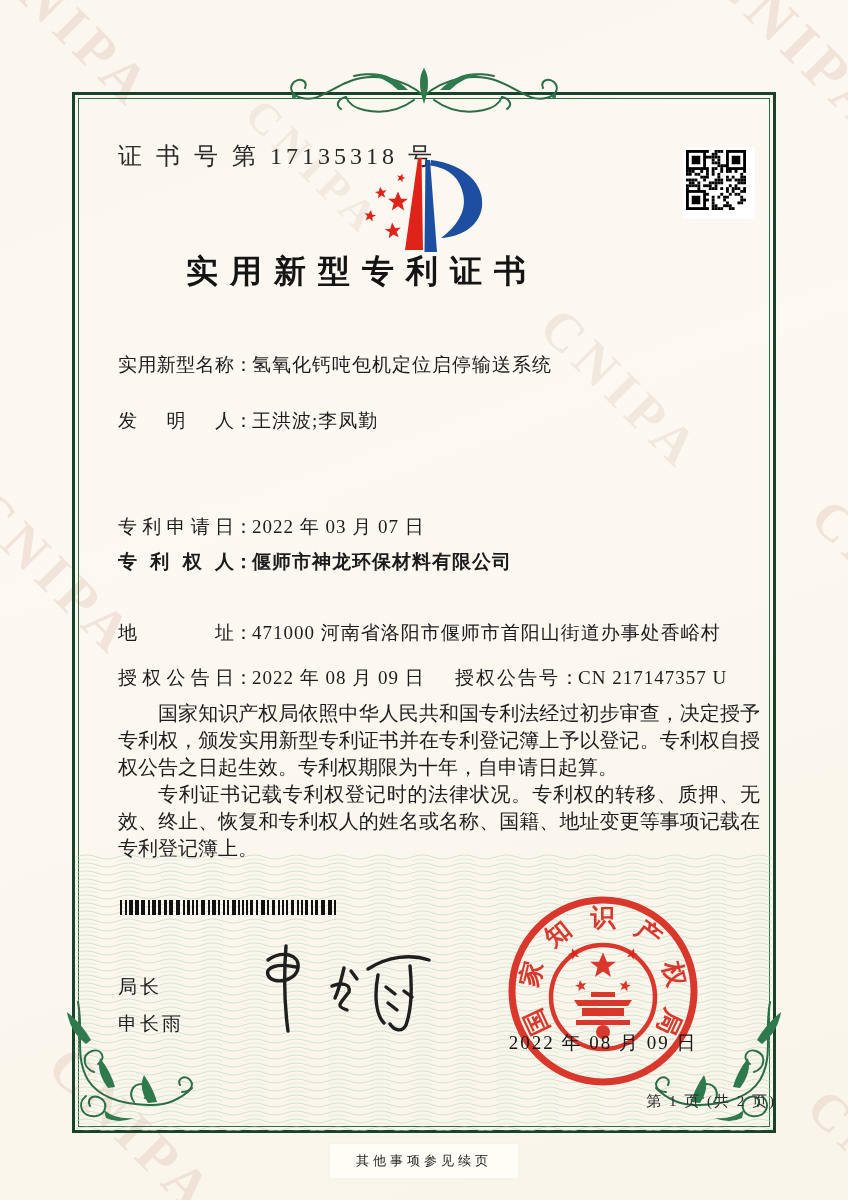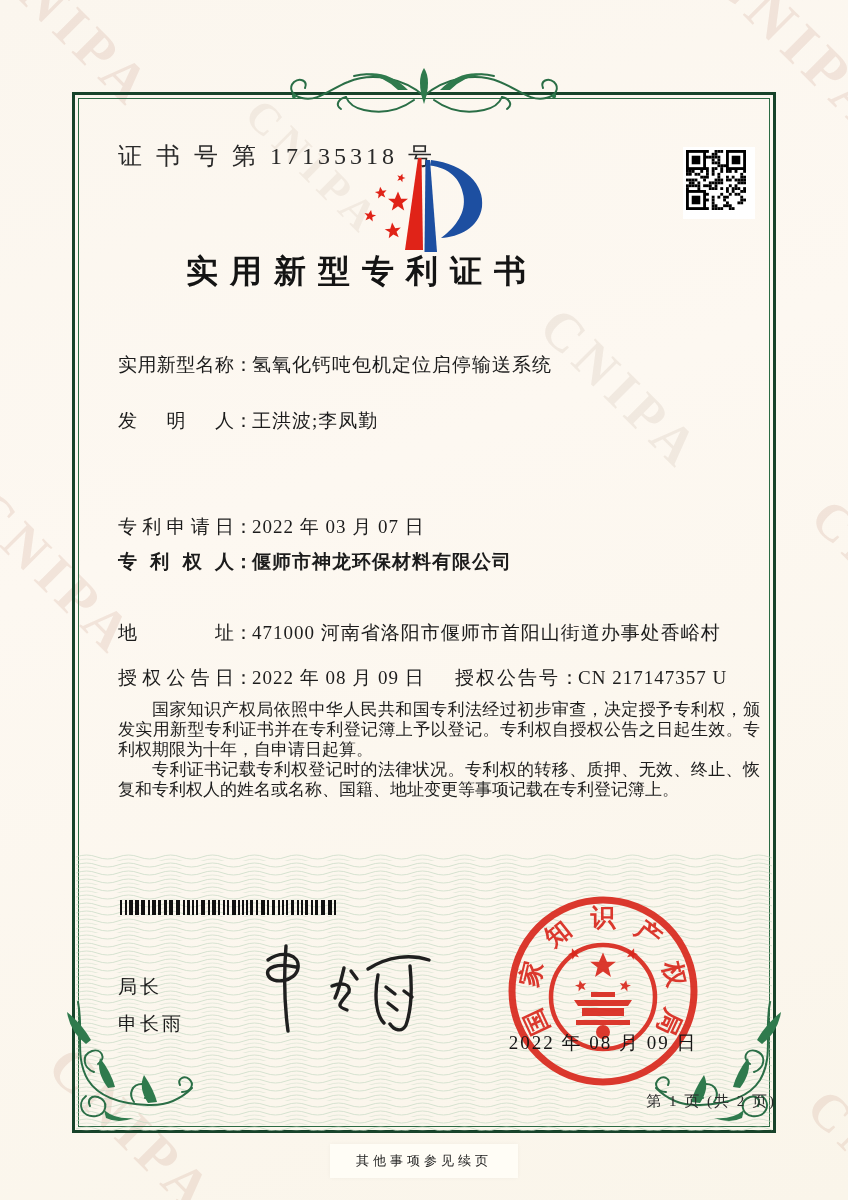--- a/index.html
+++ b/index.html
@@ -40,21 +40,21 @@
     display:inline-block;width:116px;text-align:justify;text-align-last:justify;
     vertical-align:top;
   }
   .row .colon{display:inline-block;width:18px;}
   .row .val{letter-spacing:1px;}
   .pair2{position:absolute;left:337px;top:0;white-space:nowrap;}
   .pair2 .lbl2{letter-spacing:2px;}
   
   .paras{
     position:absolute;left:118px;top:700px;width:642px;
-    font-size:17px;line-height:20px;text-align:justify;color:#1d1d1d;
+    font-size:20px;line-height:27px;text-align:justify;color:#1d1d1d;
   }
   .paras p{margin:0;text-indent:2em;}
   
   .barcode{position:absolute;left:120px;top:900px;}
   
   .signer{
     position:absolute;left:118px;font-size:19px;letter-spacing:3px;
     font-family:"Liberation Sans","DejaVu Sans",sans-serif;color:#1a1a1a;
   }
   .signer.t1{top:974px;} .signer.t2{top:1011px;}

